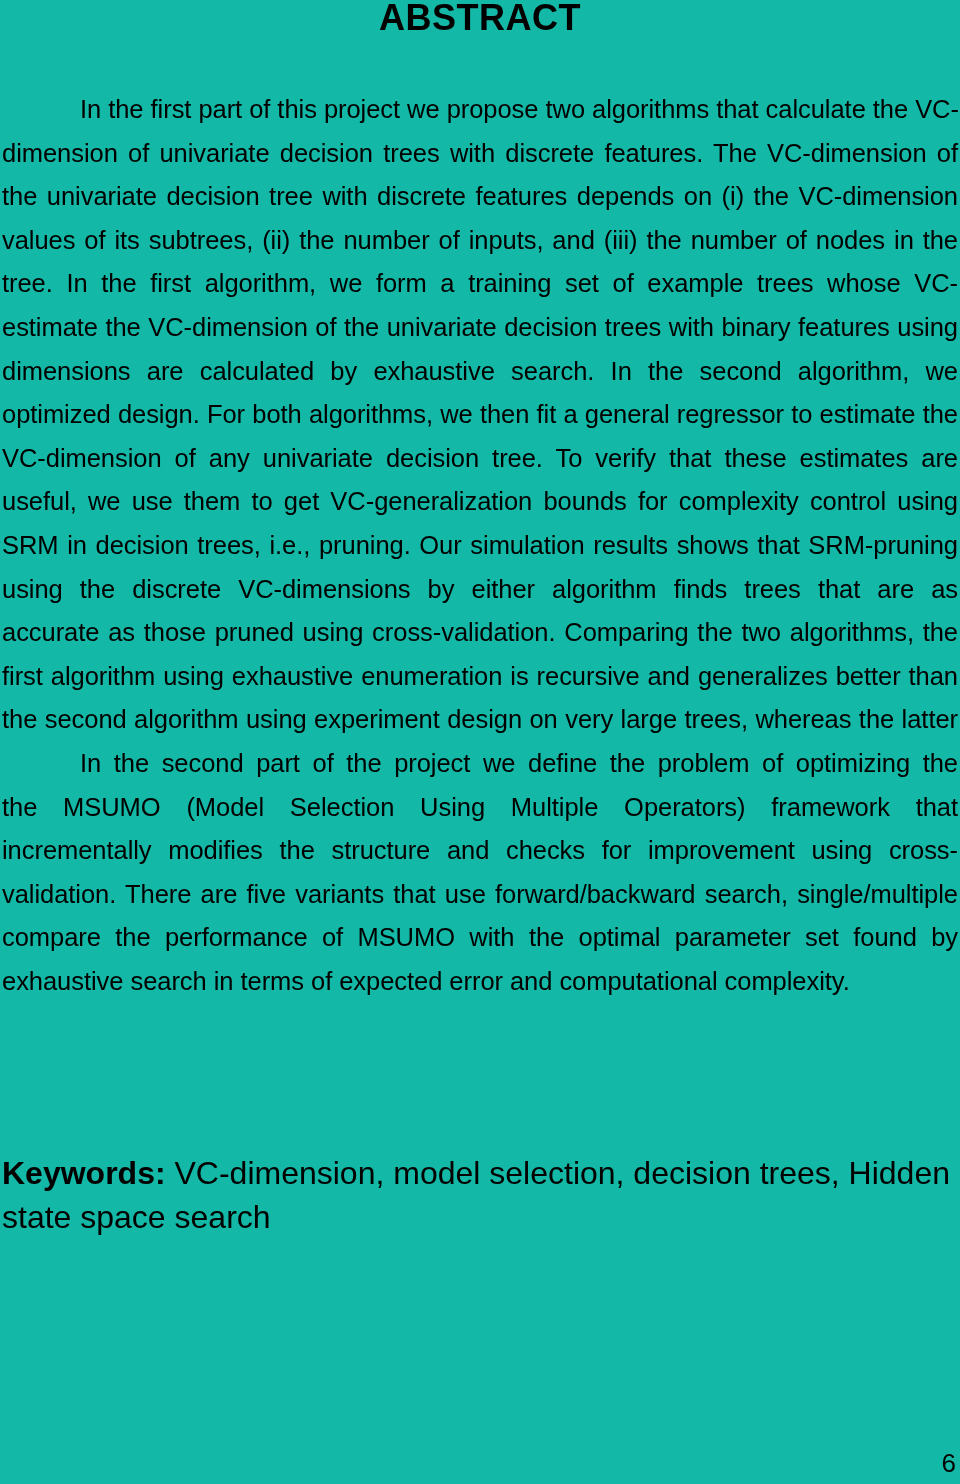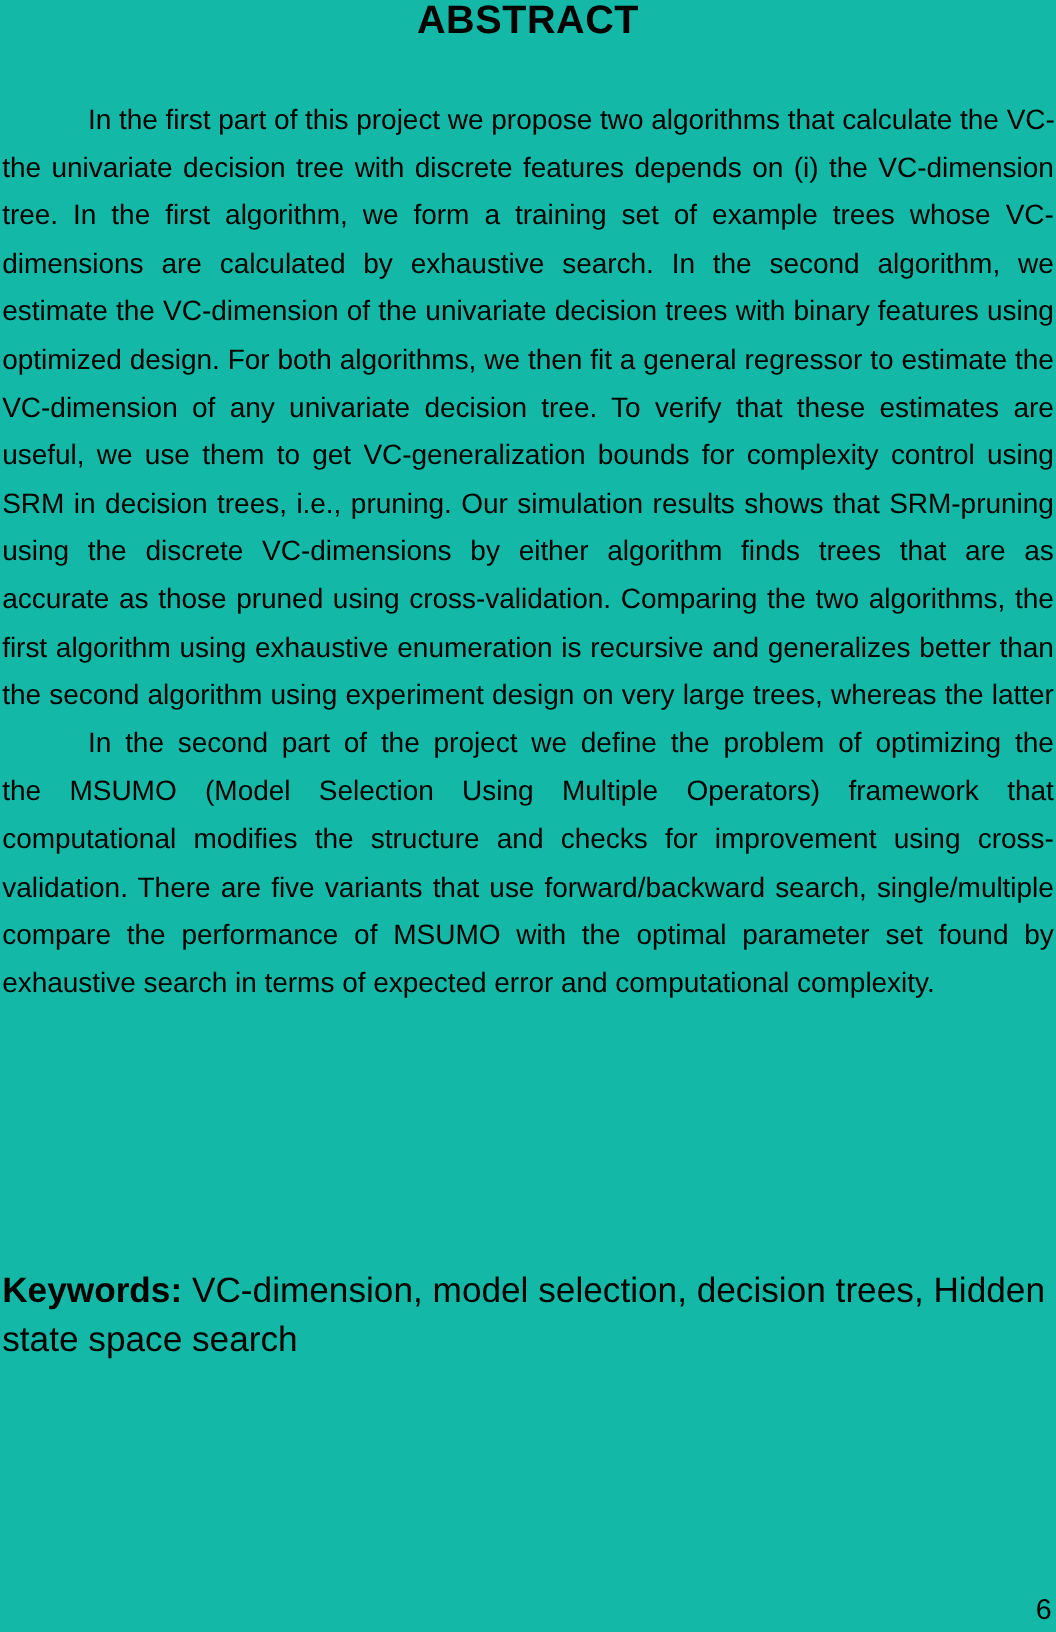--- a/index.html
+++ b/index.html
@@ -97,38 +97,40 @@
 <body>
 
 <div class="page">
 
   <div class="page-title">ABSTRACT</div>
 
   <div class="abstract-body">
 
     <p class="para">
       <span class="line indent">In the first part of this project we propose two algorithms that calculate the VC-</span>
+      <span class="line">dimension of univariate decision trees with discrete features. The VC-dimension of</span>
       <span class="line">the univariate decision tree with discrete features depends on (i) the VC-dimension</span>
+      <span class="line">values of its subtrees, (ii) the number of inputs, and (iii) the number of nodes in the</span>
       <span class="line">tree. In the first algorithm, we form a training set of example trees whose VC-</span>
+      <span class="line">estimate the VC-dimension of the univariate decision trees with binary features using</span>
       <span class="line">dimensions are calculated by exhaustive search. In the second algorithm, we</span>
-      <span class="line">estimate the VC-dimension of the univariate decision trees with binary features using</span>
       <span class="line">optimized design. For both algorithms, we then fit a general regressor to estimate the</span>
       <span class="line">VC-dimension of any univariate decision tree. To verify that these estimates are</span>
       <span class="line">useful, we use them to get VC-generalization bounds for complexity control using</span>
       <span class="line">SRM in decision trees, i.e., pruning. Our simulation results shows that SRM-pruning</span>
       <span class="line">using the discrete VC-dimensions by either algorithm finds trees that are as</span>
       <span class="line">accurate as those pruned using cross-validation. Comparing the two algorithms, the</span>
       <span class="line">first algorithm using exhaustive enumeration is recursive and generalizes better than</span>
       <span class="line">the second algorithm using experiment design on very large trees, whereas the latter</span>
     </p>
 
     <p class="para">
       <span class="line indent">In the second part of the project we define the problem of optimizing the</span>
       <span class="line">the MSUMO (Model Selection Using Multiple Operators) framework that</span>
-      <span class="line">computational modifies the structure and checks for improvement using cross-</span>
+      <span class="line">incrementally modifies the structure and checks for improvement using cross-</span>
       <span class="line">validation. There are five variants that use forward/backward search, single/multiple</span>
       <span class="line">compare the performance of MSUMO with the optimal parameter set found by</span>
       <span class="line last">exhaustive search in terms of expected error and computational complexity.</span>
     </p>
 
   </div>
 
   <div class="kw-block">
     <span class="kw-line"><span class="kw-label">Keywords:</span><span> VC-dimension, model selection, decision trees, Hidden Markov Models,</span></span>
     <span class="kw-line last">state space search</span>

